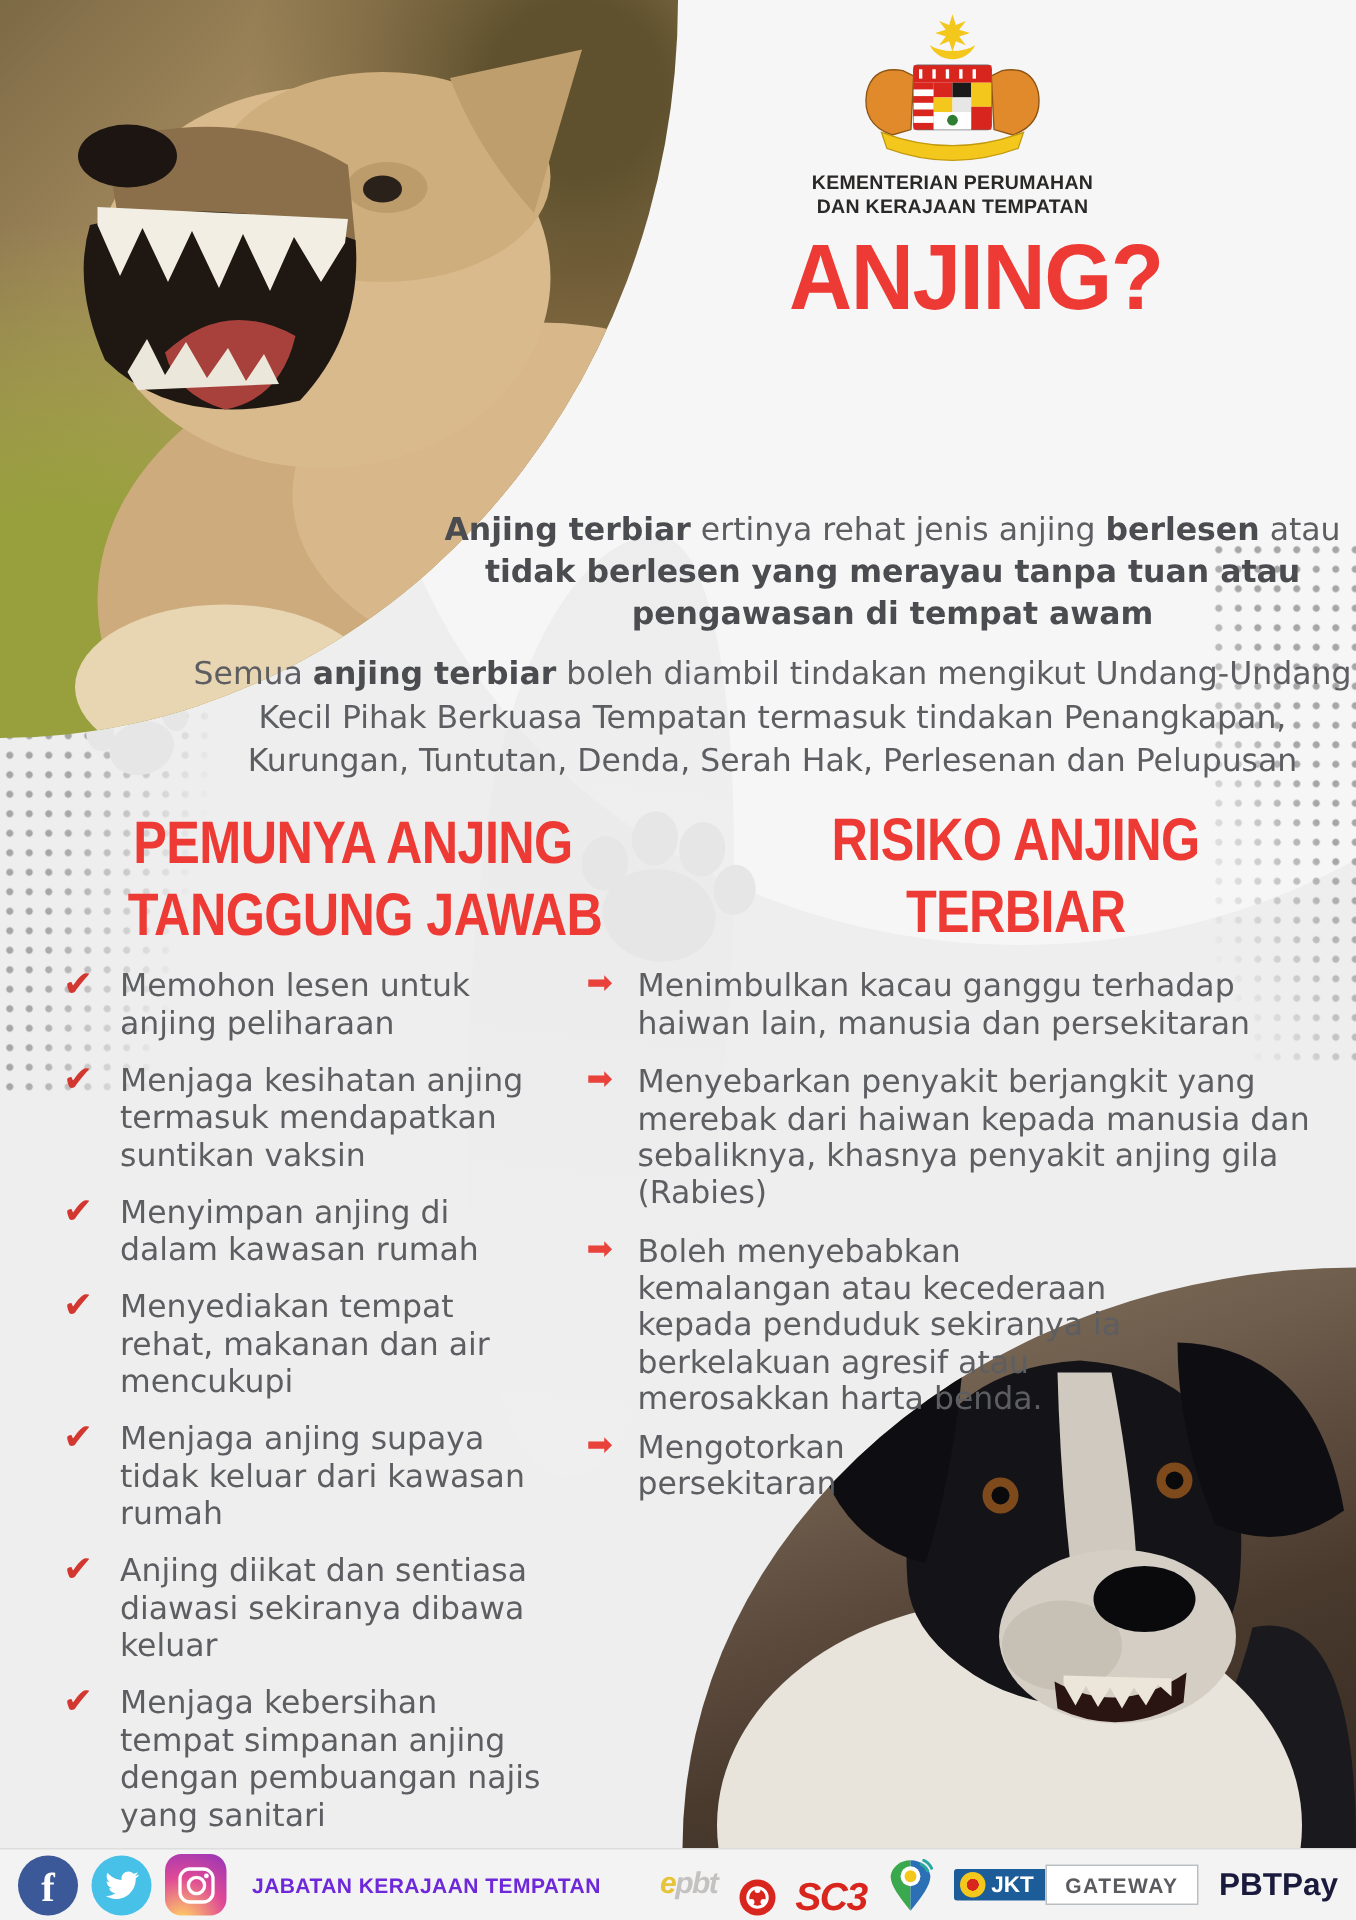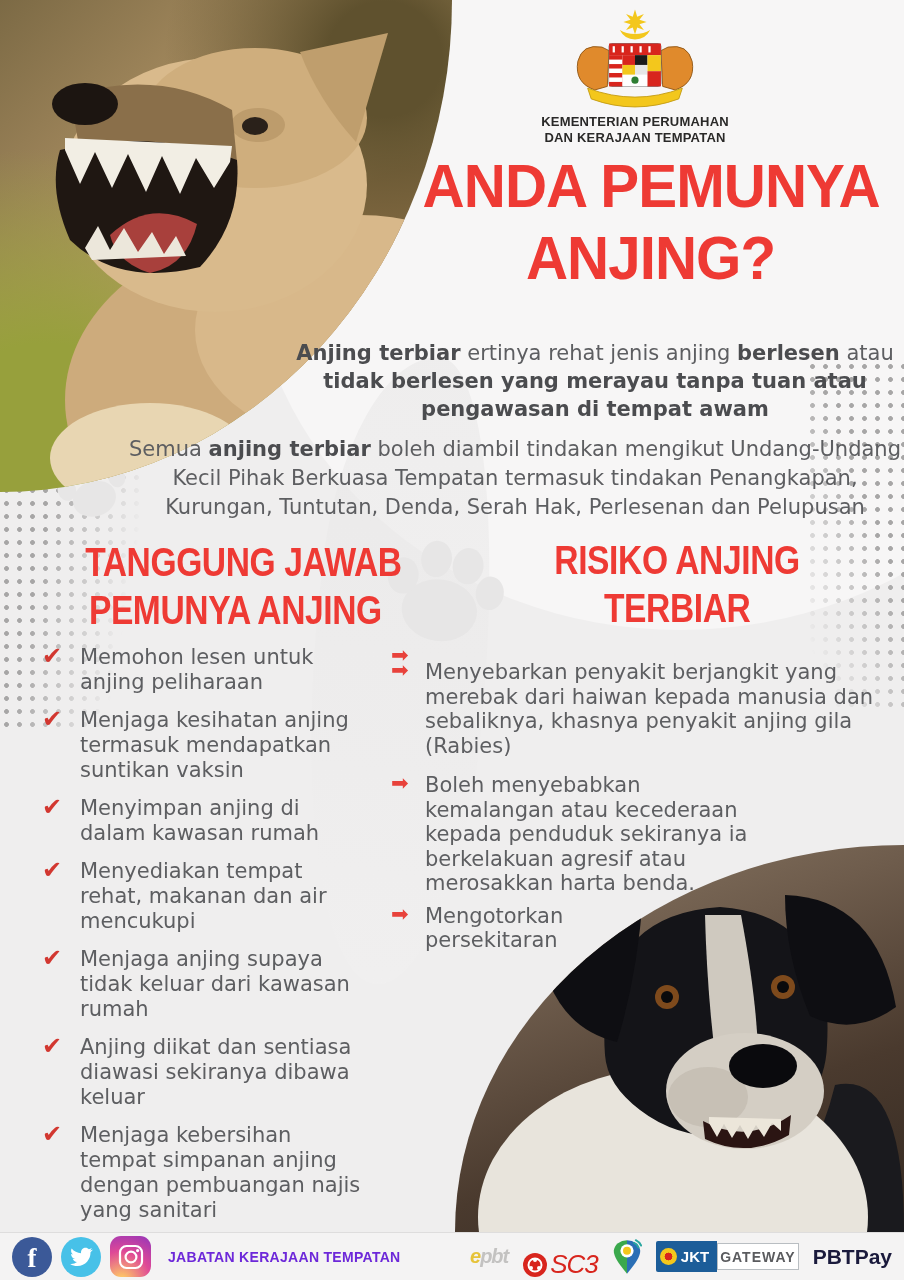--- a/index.html
+++ b/index.html
@@ -77,26 +77,26 @@
     display:flex;align-items:center;justify-content:space-between;padding:0 12px;box-sizing:border-box;z-index:4;}
   .footer-left{display:flex;align-items:center;gap:9px;}
   .soc{width:40px;height:40px;border-radius:50%;display:flex;align-items:center;justify-content:center;}
   .fb{background:#3b5998;color:#fff;font-family:"Liberation Serif",serif;font-weight:700;font-size:27px;padding-top:4px;box-sizing:border-box;}
   .tw{background:#47c1e8;}
   .ig{width:41px;height:41px;border-radius:11px;background:radial-gradient(circle at 28% 110%,#fdc468 8%,#df4996 55%,#9b36b7 95%);display:flex;align-items:center;justify-content:center;}
   .dept{font-family:"Liberation Sans",sans-serif;font-weight:700;font-size:14px;color:#6d28d9;letter-spacing:.3px;margin-left:8px;}
   .footer-right{display:flex;align-items:center;gap:14px;}
   .epbt{font-family:"Liberation Sans",sans-serif;font-style:italic;font-weight:900;font-size:20px;color:#c3c2c1;letter-spacing:-1px;}
   .epbt .e{color:#e6c33a;}
-  .osc3{display:flex;align-items:center;gap:2px;font-family:"Liberation Sans",sans-serif;font-style:italic;font-weight:400;font-size:26px;color:#d8251d;letter-spacing:-1px;margin-top:16px;}
+  .osc3{display:flex;align-items:center;gap:12px;font-family:"Liberation Sans",sans-serif;font-style:italic;font-weight:700;font-size:26px;color:#d8251d;letter-spacing:-1px;margin-top:16px;}
   .jktbadge{display:flex;align-items:center;}
-  .jkt-blue{background:#1c5d99;color:#fff;height:31px;display:flex;align-items:center;gap:4px;padding:0 8px 0 4px;border-radius:2px 0 0 2px;
+  .jkt-blue{background:#1c5d99;color:#fff;height:21px;display:flex;align-items:center;gap:4px;padding:0 8px 0 4px;border-radius:2px 0 0 2px;
     font-family:"Liberation Sans",sans-serif;font-weight:800;font-size:15px;}
   .jkt-crest{width:17px;height:17px;border-radius:50%;background:radial-gradient(circle,#d8251d 0 32%,#f3c71c 34% 100%);}
-  .gateway{background:#ffffff;border:1px solid #b9bec2;height:25px;display:flex;align-items:center;padding:0 2px;
+  .gateway{background:#ffffff;border:1px solid #b9bec2;height:25px;display:flex;align-items:center;padding:0 12px;
     font-family:"Liberation Sans",sans-serif;font-weight:800;font-size:14px;color:#5a5b5e;letter-spacing:1px;}
   .pbtpay{font-family:"Liberation Sans",sans-serif;font-weight:800;font-size:21px;color:#1a1a3c;}
 </style>
 </head>
 <body>
 
 <div class="poster">
 
   <div class="blob"></div>
   <div class="swoosh"></div>
@@ -190,48 +190,47 @@
         <rect x="89" y="73" width="15" height="17" fill="#d8251d"></rect>
       <path d="M22 92 Q75 112 128 92 L124 104 Q75 122 26 104 Z" fill="#f3c71c" stroke="#c29a10" stroke-width="1"></path>
     </svg>
   </div>
   <div class="ministry">
     <div>KEMENTERIAN PERUMAHAN</div>
     <div>DAN KERAJAAN TEMPATAN</div>
   </div>
 
   <div class="title">
-    <div><span class="cond">ANDA PEMUNYA</span></div>
     <div><span class="cond">ANJING?</span></div>
   </div>
 
   <p class="intro intro-1"><span class="b">Anjing terbiar</span><span> ertinya rehat jenis anjing </span><span class="b">berlesen</span><span> atau </span><span class="b">tidak berlesen yang merayau tanpa tuan atau pengawasan di tempat awam</span></p>
   <p class="intro intro-2"><span>Semua </span><span class="b">anjing terbiar</span><span> boleh diambil tindakan mengikut Undang-Undang Kecil Pihak Berkuasa Tempatan termasuk tindakan Penangkapan, Kurungan, Tuntutan, Denda, Serah Hak, Perlesenan dan Pelupusan</span></p>
 
   <div class="col-heading heading-left">
+    <div><span class="cond">PEMUNYA ANJING</span></div>
     <div><span class="cond">TANGGUNG JAWAB</span></div>
-    <div><span class="cond">PEMUNYA ANJING</span></div>
   </div>
   <ul class="list list-left">
     <li><span class="check">✔</span><span>Memohon lesen untuk anjing peliharaan</span></li>
     <li><span class="check">✔</span><span>Menjaga kesihatan anjing termasuk mendapatkan suntikan vaksin</span></li>
     <li><span class="check">✔</span><span>Menyimpan anjing di dalam kawasan rumah</span></li>
     <li><span class="check">✔</span><span>Menyediakan tempat rehat, makanan dan air mencukupi</span></li>
     <li><span class="check">✔</span><span>Menjaga anjing supaya tidak keluar dari kawasan rumah</span></li>
     <li><span class="check">✔</span><span>Anjing diikat dan sentiasa diawasi sekiranya dibawa keluar</span></li>
     <li><span class="check">✔</span><span>Menjaga kebersihan tempat simpanan anjing dengan pembuangan najis yang sanitari</span></li>
     <li><span class="check">✔</span><span>Memastikan anjing tidak menimbulkan kacau ganggu</span></li>
   </ul>
 
   <div class="col-heading heading-right">
     <div><span class="cond">RISIKO ANJING</span></div>
     <div><span class="cond">TERBIAR</span></div>
   </div>
   <ul class="list list-right risks">
-    <li><span class="arrow">➡</span></li>
+    <li><span class="arrow">➡</span><span><span>Menimbulkan kacau ganggu terhadap haiwan lain, manusia dan persekitaran</span></span></li>
     <li><span class="arrow">➡</span><span><span>Menyebarkan penyakit berjangkit yang merebak dari haiwan kepada manusia dan sebaliknya, khasnya penyakit anjing gila (</span><span class="i">Rabies</span><span>)</span></span></li>
     <li><span class="arrow">➡</span><span><span>Boleh menyebabkan kemalangan atau kecederaan kepada penduduk sekiranya ia berkelakuan agresif atau merosakkan harta benda.</span></span></li>
     <li><span class="arrow">➡</span><span><span>Mengotorkan persekitaran</span></span></li>
   </ul>
 
   <div class="footer">
     <div class="footer-left">
       <div class="soc fb">
           <span>f</span>
         </div>

